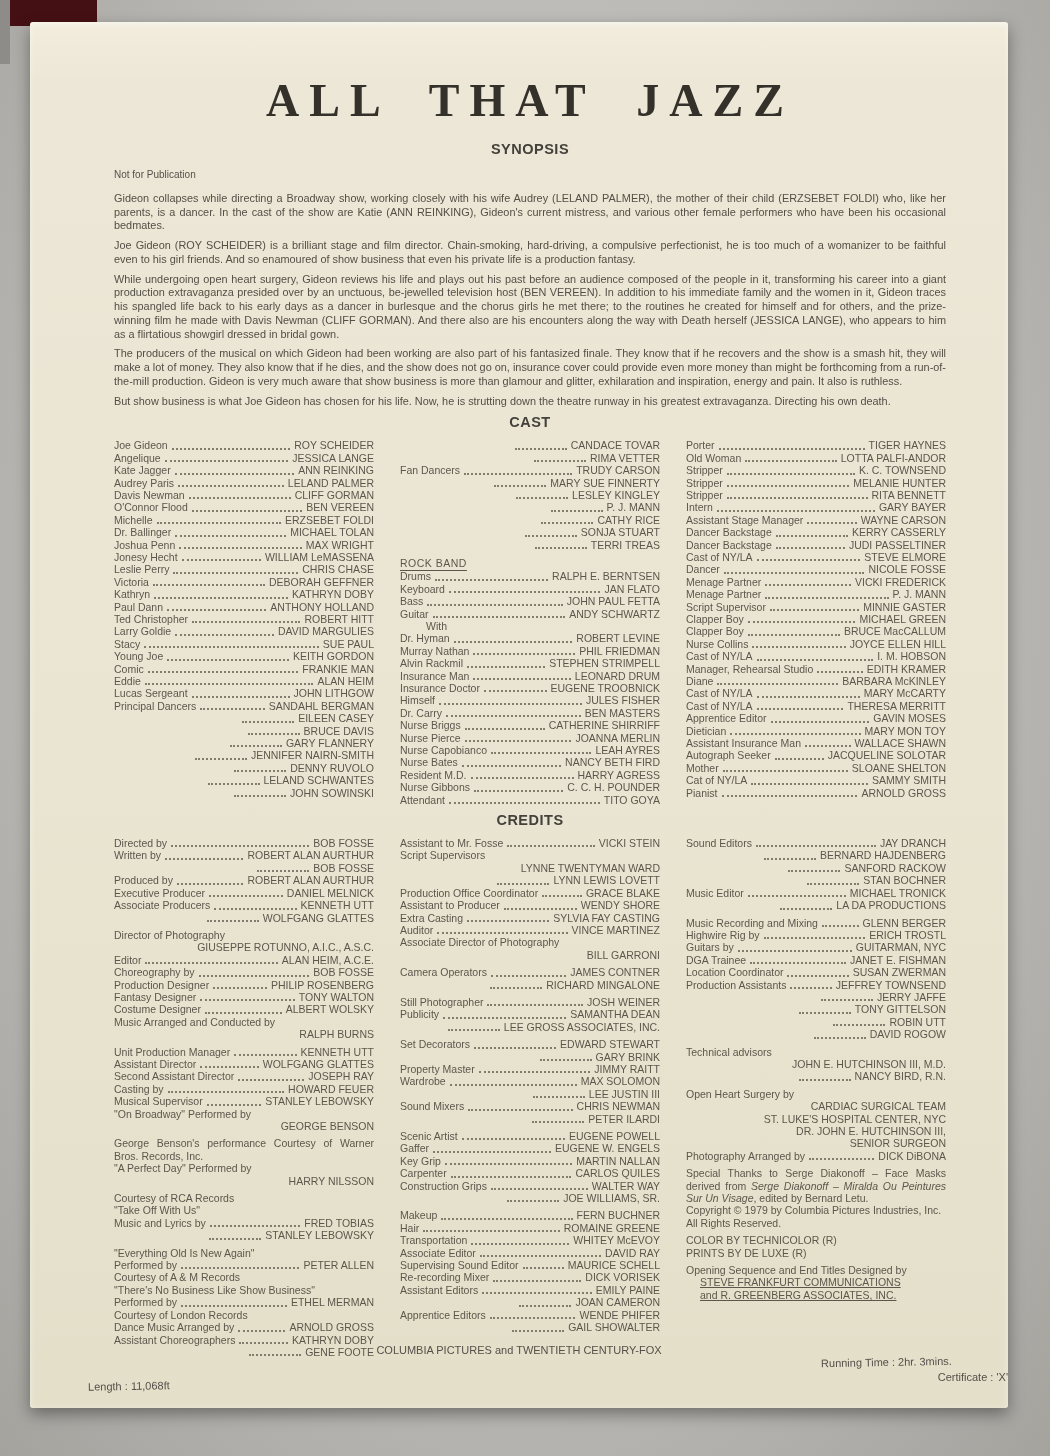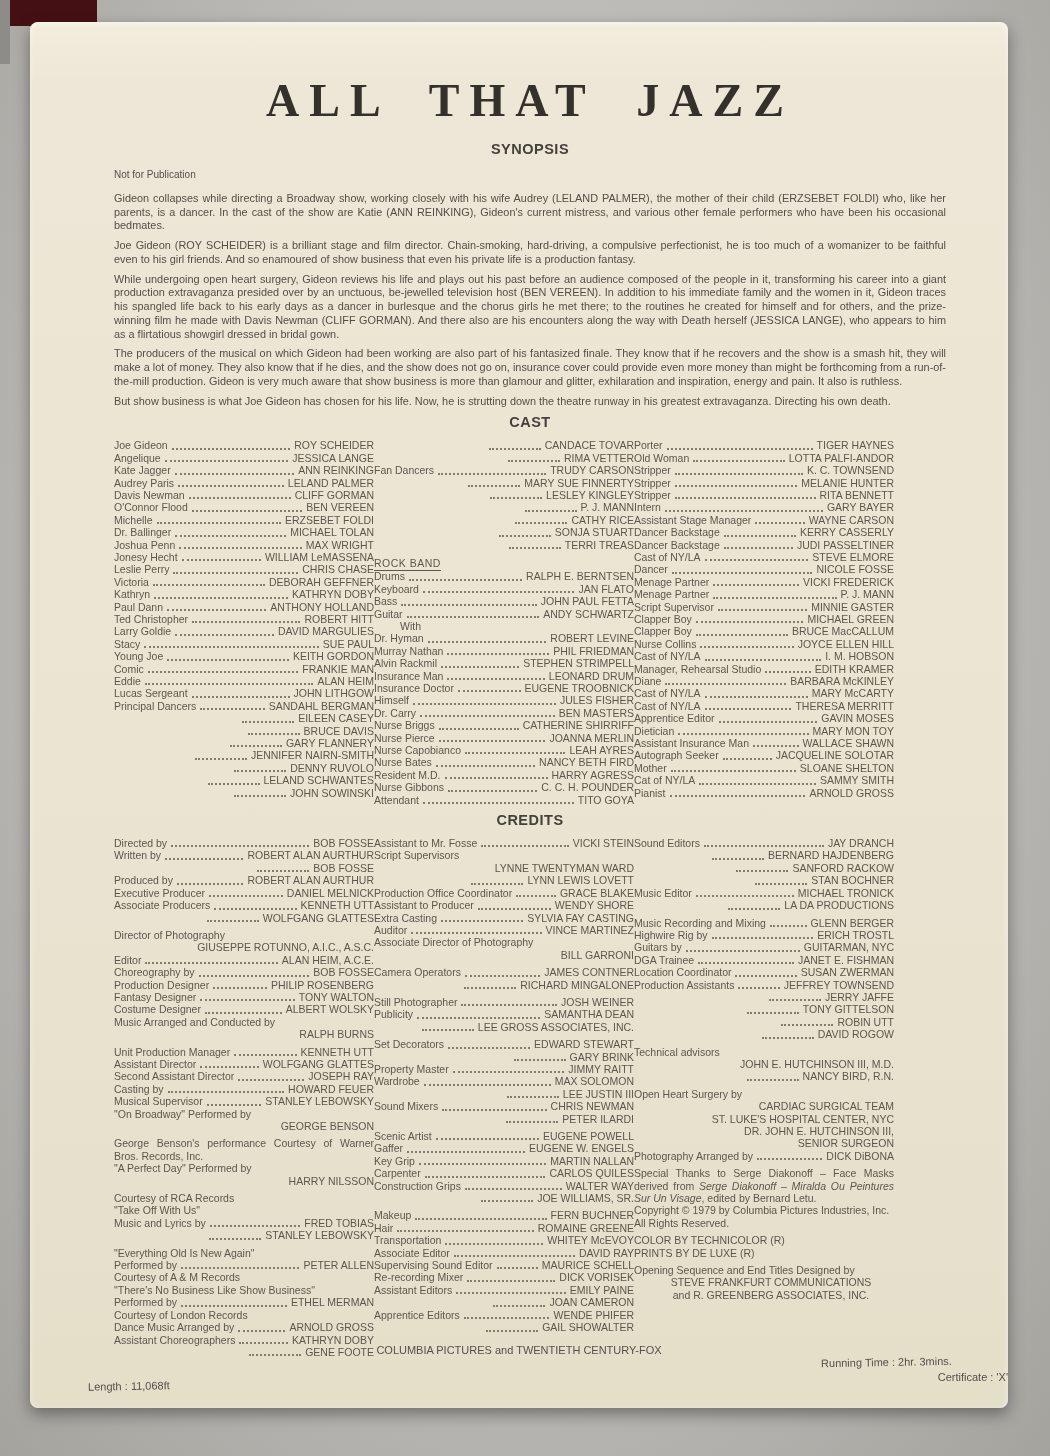--- a/index.html
+++ b/index.html
@@ -8,46 +8,46 @@
     background:radial-gradient(ellipse at 50% 42%, #c9c8c4 0%, #bdbbb7 55%, #a5a39e 100%);
     font-family:"Liberation Sans", sans-serif;
   }
   .corner-artifact{position:absolute;left:0;top:0;width:97px;height:26px;background:#451014;}
   .edge-artifact{position:absolute;left:0;top:0;width:10px;height:64px;background:#8e8c88;}
   .paper{
     position:absolute;left:30px;top:22px;width:978px;height:1386px;box-sizing:border-box;
     padding:36px 62px 0 84px;
     background:linear-gradient(180deg,#f2eddd 0px,#ece7d6 60px,#eae5d2 55%,#e4dfc9 100%);
     box-shadow:0 6px 16px rgba(0,0,0,0.38), inset 0 2px 6px rgba(255,255,255,0.5);
-    border-radius:8px;
+    border-radius:3px;
     color:#57534a;
   }
   h1{
     margin:16px 0 14px;text-align:center;
     font-family:"Liberation Serif", serif;font-weight:bold;
     font-size:46px;letter-spacing:10px;word-spacing:20px;color:#34312a;
   }
   h2{margin:0 0 12px;text-align:center;font-size:14.5px;letter-spacing:0.5px;color:#44413a;}
   .subnote{text-align:left;font-size:10px;margin-bottom:12px;color:#55514a;}
   .synopsis{font-size:10.9px;line-height:1.26;color:#534f46;}
   .synopsis p{margin:0 0 6px;text-align:justify;}
   h3{margin:6px 0 9px;text-align:center;font-size:14.5px;letter-spacing:0.5px;color:#44413a;}
-  .cols{display:flex;}
+  .cols{display:flex;gap:26px;}
   .col{flex:0 0 260px;width:260px;font-size:10.5px;line-height:12.4px;color:#5b574c;}
   .row{display:flex;align-items:flex-end;}
   .role{white-space:nowrap;}
   .name{white-space:nowrap;}
   .leader{flex:1 1 auto;min-width:8px;border-bottom:2px dotted #817c6d;margin:0 4px 2px;}
   .cont{justify-content:flex-end;align-items:flex-end;}
   .cont .leader{flex:0 0 52px;}
   .subhead{text-decoration:underline;text-underline-offset:3px;letter-spacing:0.5px;margin:1px 0;}
   .label{padding-left:26px;}
   .wrap{}
   .rname{text-align:right;}
-  .cname{text-align:center;padding-left:14px;}
+  .cname{padding-left:14px;text-decoration:underline;}
   .block{text-align:justify;}
   .gap{height:5px;}
   em{font-style:italic;}
   .footer-studios{position:absolute;left:0;width:100%;bottom:52px;text-align:center;font-size:11px;color:#54504a;}
   .footer-cert{position:absolute;left:0;width:100%;bottom:25px;text-align:right;font-size:11px;color:#54504a;}
   .footer-runtime{position:absolute;right:56px;bottom:40px;font-size:11px;color:#54504a;transform:rotate(-1deg);}
   .footer-length{position:absolute;left:58px;bottom:16px;font-size:11px;color:#54504a;transform:rotate(-1deg);}
 </style>
 </head>
 <body>

